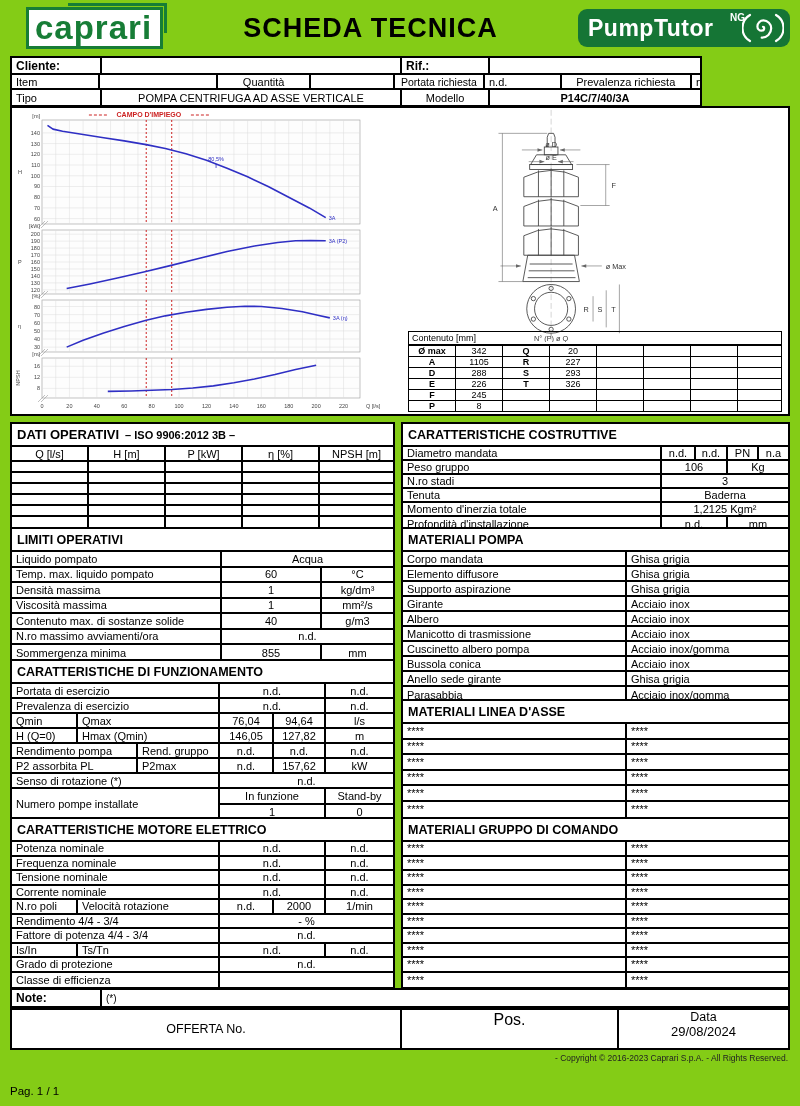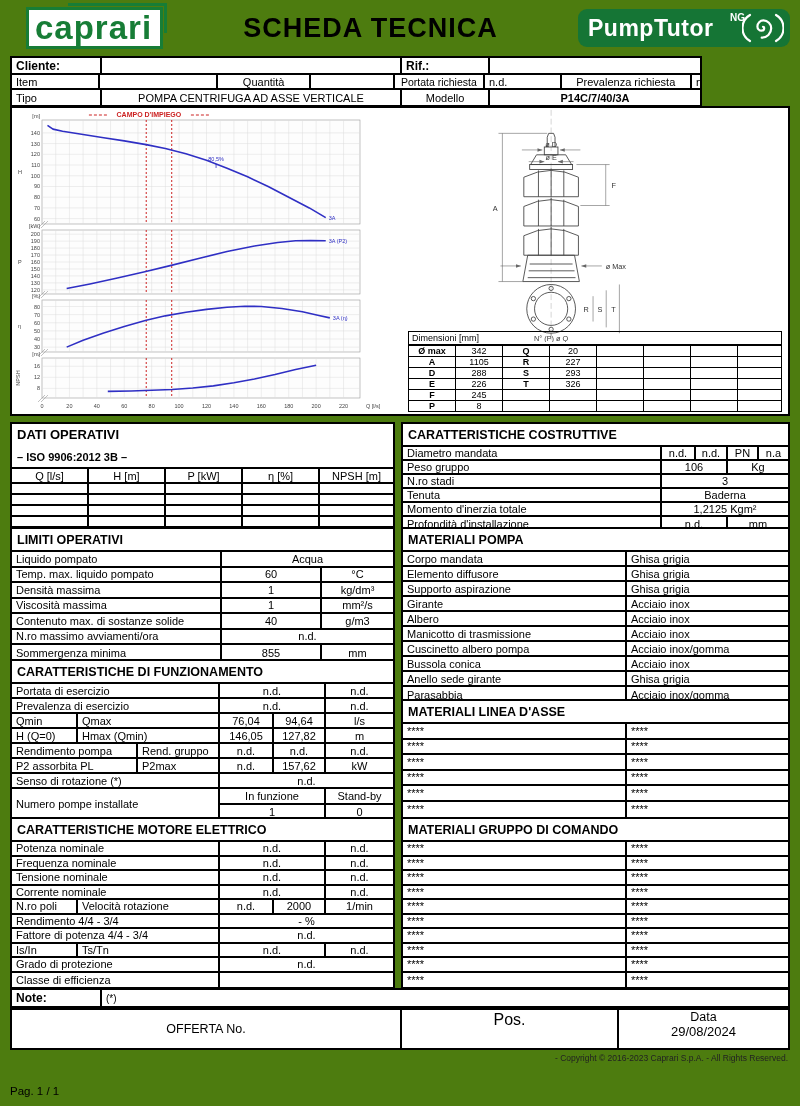--- a/index.html
+++ b/index.html
@@ -1,17 +1,17 @@
 <!DOCTYPE html>
 <html><head>
 <meta charset="utf-8">
 <style>
   * { box-sizing: border-box; margin: 0; padding: 0; }
   body { background: #fff; }
-  .page { position: relative; width: 800px; height: 1106px; background: #4d7c0f;
+  .page { position: relative; width: 800px; height: 1106px; background: #84cc16;
           font-family: "Liberation Sans", "DejaVu Sans", sans-serif; color: #000; overflow: hidden; }
   
   .hdr { position: absolute; top: 4px; left: 10px; width: 780px; height: 48px; display: flex; align-items: center; }
   .caprari { position: relative; border: 3px solid #177d36; padding: 0 8px 0 6px; margin-left: 16px; background: #fff; }
   .caprari span { font-size: 33px; font-weight: bold; color: #177d36; letter-spacing: 1px; line-height: 36px; }
   .caprari::after { content: ""; position: absolute; top: -7px; right: -7px; left: 30%; bottom: 35%;
                     border-top: 3px solid #177d36; border-right: 3px solid #177d36; }
   .doc-title { flex: 1; text-align: center; font-size: 27px; font-weight: bold; letter-spacing: 1px; }
   .pumptutor { position: relative; width: 212px; height: 38px; background: #157535; border-radius: 9px;
                color: #fff; display: flex; align-items: center; padding: 0 6px 0 10px; }
@@ -51,21 +51,21 @@
   #limiti { top: 527px; left: 10px; width: 385px; }
   #funzionamento { top: 659px; left: 10px; width: 385px; }
   #motore { top: 817px; left: 10px; width: 385px; }
   #matpompa { top: 527px; left: 401px; width: 389px; }
   #matlinea { top: 699px; left: 401px; width: 389px; }
   #matgruppo { top: 817px; left: 401px; width: 389px; }
   #noterow { top: 988px; left: 10px; width: 780px; }
   #offertarow { top: 1008px; left: 10px; width: 780px; height: 42px; }
   #copyright { position: absolute; top: 1053px; right: 12px; font-size: 8.5px; color: #222; }
   #pag { position: absolute; top: 1085px; left: 10px; font-size: 11.5px; }
-  #datiop .title { display: flex; align-items: baseline; gap: 6px; flex-direction: column; }
+  #datiop .title { display: flex; align-items: baseline; gap: 6px; }
 </style>
 </head>
 <body>
 
 <div class="page">
 
   <div class="hdr">
     <div class="caprari">
       <span>caprari</span>
     </div>
@@ -374,21 +374,21 @@
           <text x="90" y="106">A</text>
           <text x="206" y="165">ø Max</text>
           <text x="186" y="209" text-anchor="middle">R</text>
           <text x="200" y="209" text-anchor="middle">S</text>
           <text x="214" y="209" text-anchor="middle">T</text>
           <text x="150" y="239" text-anchor="middle">N° (P) ø Q</text>
         </g>
       </svg>
       <div id="dimtable">
         <div class="r">
-          <div class="c ttl" style="border-right:none;flex:1">Dimensioni [mm]</div>
+          <div class="c ttl" style="border-right:none;flex:1">Contenuto [mm]</div>
         </div>
         <div data-repeat="dimensioni.rows">
   <div class="r">
     <div class="c ctr b" style="width:47px">Ø max</div>
     <div class="c ctr" style="width:47px">342</div>
     <div class="c ctr b" style="width:47px">Q</div>
     <div class="c ctr" style="width:47px">20</div>
     <div class="c ctr" style="width:47px"></div>
     <div class="c ctr" style="width:47px"></div>
     <div class="c ctr" style="width:47px"></div>

